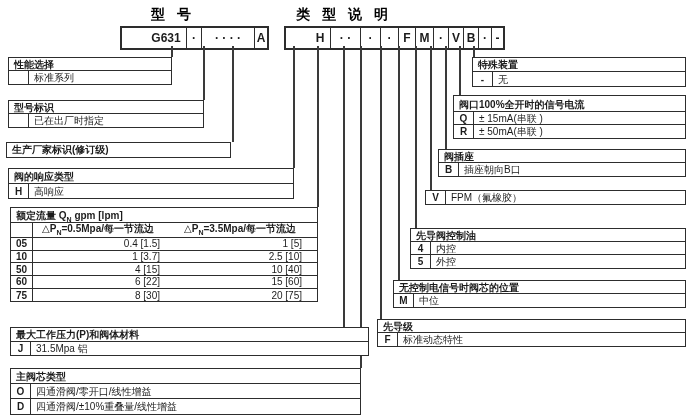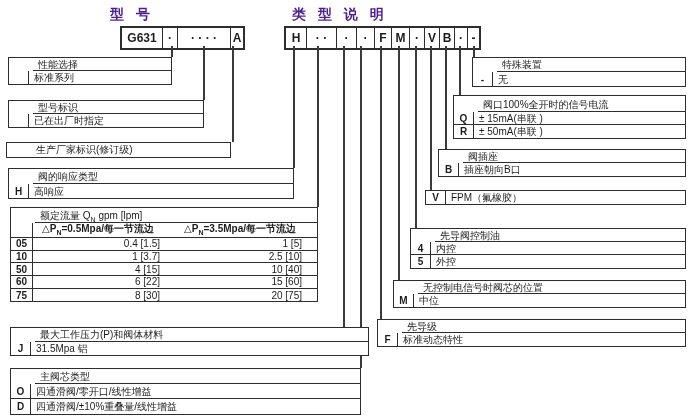--- a/index.html
+++ b/index.html
@@ -1,25 +1,25 @@
 <!DOCTYPE html>
 <html><head>
 <meta charset="utf-8">
 <style>
   html,body{margin:0;padding:0;background:#fff;}
   .stage{position:relative;width:693px;height:418px;background:#ffffff;
          font-family:"Liberation Sans","DejaVu Sans",sans-serif;color:#1c1c1c;overflow:hidden;}
-  .title{position:absolute;font-weight:bold;font-size:14px;letter-spacing:4px;color:#4c1d95;text-align:left;white-space:nowrap;}
-  .codebox{position:absolute;display:flex;height:20px;border:2px solid #2d2d2d;background:#fff;box-sizing:content-box;}
+  .title{position:absolute;font-weight:bold;font-size:14px;letter-spacing:4px;color:#000000;text-align:right;white-space:nowrap;}
+  .codebox{position:absolute;display:flex;height:20px;border:2px solid #2d2d2d;background:#fff;box-sizing:content-box;padding-left:24px;}
   .codebox .cell{display:flex;align-items:center;justify-content:center;font-weight:bold;font-size:12px;
                  border-right:1.5px solid #2d2d2d;box-sizing:border-box;white-space:nowrap;}
   .codebox .cell:last-child{border-right:none;}
   .vline{position:absolute;width:1.5px;background:#3a3a3a;}
   .tbl{position:absolute;border:1.5px solid #2d2d2d;background:#fff;box-sizing:border-box;font-size:10px;line-height:11px;}
-  .tbl .hdr{font-weight:normal;height:13px;padding:1px 0 0 5px;border-bottom:1px solid #2d2d2d;box-sizing:border-box;white-space:nowrap;margin-left:24px;}
+  .tbl .hdr{font-weight:bold;height:13px;padding:1px 0 0 5px;border-bottom:1px solid #2d2d2d;box-sizing:border-box;white-space:nowrap;}
   .tbl .row{display:flex;height:13px;border-bottom:1px solid #2d2d2d;box-sizing:border-box;align-items:center;}
   .tbl > div:last-child{border-bottom:none;}
   .tbl .code{width:20px;flex:none;align-self:stretch;border-right:1px solid #2d2d2d;
              display:flex;align-items:center;justify-content:center;font-weight:bold;box-sizing:border-box;}
   .tbl .lbl{padding-left:5px;white-space:nowrap;}
   
   .ft .code{width:22px;}
   .ft .ca{width:130px;box-sizing:border-box;}
   .ft .cb{flex:1;box-sizing:border-box;}
   .ft .subrow{font-weight:bold;}

